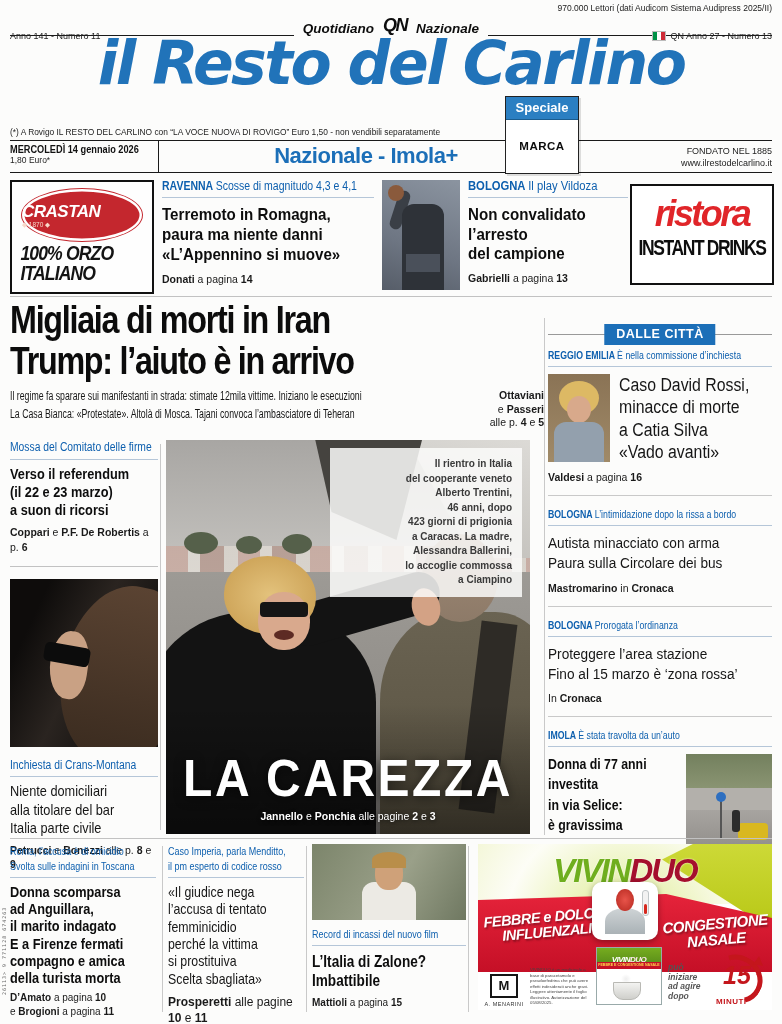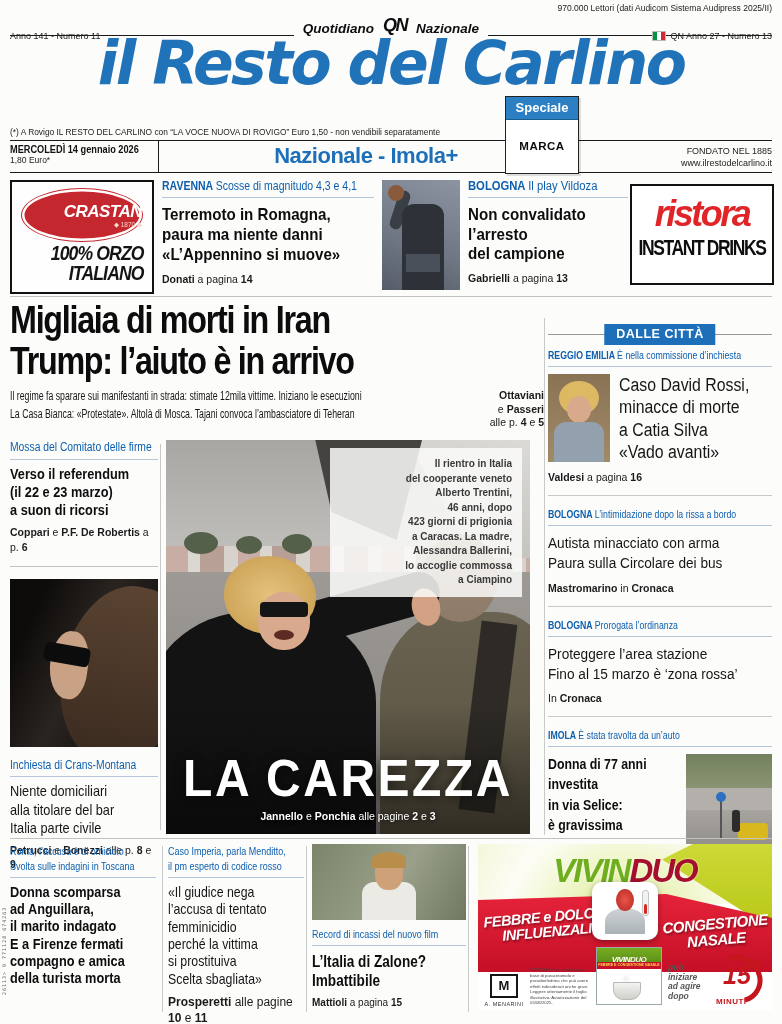--- a/index.html
+++ b/index.html
@@ -41,21 +41,21 @@
   .kin{display:inline-block;white-space:pre-line;transform-origin:0 0;}
   .hl{font-weight:bold;white-space:pre-line;color:#0d0d0d;transform-origin:0 0;}
   .hl.light{font-weight:normal;color:#161616;}
   .by{font-size:10.5px;white-space:pre-line;color:#1a1a1a;line-height:1.35;}
 
   .hrule{position:absolute;left:10px;width:762px;border-top:1px solid #c2c2c2;}
   .vsep{position:absolute;border-left:1px solid #c9c9c9;}
 
   
   .topstrip{position:absolute;top:178px;left:10px;width:762px;height:116px;}
-  .crastan{position:absolute;left:0;top:2px;width:140px;height:110px;border:2px solid #111;background:#fefefe;text-align:right;}
+  .crastan{position:absolute;left:0;top:2px;width:140px;height:110px;border:2px solid #111;background:#fefefe;text-align:left;}
   .cr-oval{margin:7px auto 3px;width:120px;height:52px;background:#c4272e;border-radius:50%;box-shadow:inset 0 0 0 2.5px #fff,0 0 0 1px #c4272e;display:flex;flex-direction:column;justify-content:center;}
   .cr-brand{color:#fff;font-weight:800;font-style:italic;font-size:17px;letter-spacing:-.5px;}
   .cr-year{color:#f7d9ca;font-size:6.5px;margin-top:-1px;}
   .cr-tag{font-weight:800;font-style:italic;font-size:20px;line-height:.98;letter-spacing:-1px;white-space:pre-line;transform:scaleX(.88);transform-origin:50% 0;color:#141414;}
   .ts-ravenna{position:absolute;left:152px;top:0;width:212px;}
   .ts-ravenna .kin{transform:scaleX(.84);width:119%;}
   .ts-ravenna .hl{font-size:17px;line-height:1.17;width:112%;transform:scaleX(.89);margin-top:7px;}
   .ts-ravenna .by{margin-top:7px;}
   .vildoza-photo{position:absolute;left:372px;top:2px;width:78px;height:110px;overflow:hidden;background:linear-gradient(200deg,#8b94a0,#6e7683 60%,#565d68);}
   .vp-player{position:absolute;left:20px;top:24px;width:42px;height:86px;background:#2e3238;border-radius:12px 12px 0 0;}
@@ -415,20 +415,22 @@
   <div class="bottomsec">
     <div class="b-roma">
       <div class="kick"><span class="kin"><span>Roma, l’accusa è di omicidio
 Svolta sulle indagini in Toscana</span></span></div>
       <div class="hl">Donna scomparsa
 ad Anguillara,
 il marito indagato
 E a Firenze fermati
 compagno e amica
 della turista morta</div>
+      <div class="by"><span class="b">D’Amato</span><span> a pagina </span><span class="b">10</span><span>
+e </span><span class="b">Brogioni</span><span> a pagina </span><span class="b">11</span></div>
     </div>
 
     <div class="b-imperia">
       <div class="kick"><span class="kin"><span>Caso Imperia, parla Menditto,
 il pm esperto di codice rosso</span></span></div>
       <div class="hl light">«Il giudice nega
 l’accusa di tentato
 femminicidio
 perché la vittima
 si prostituiva

